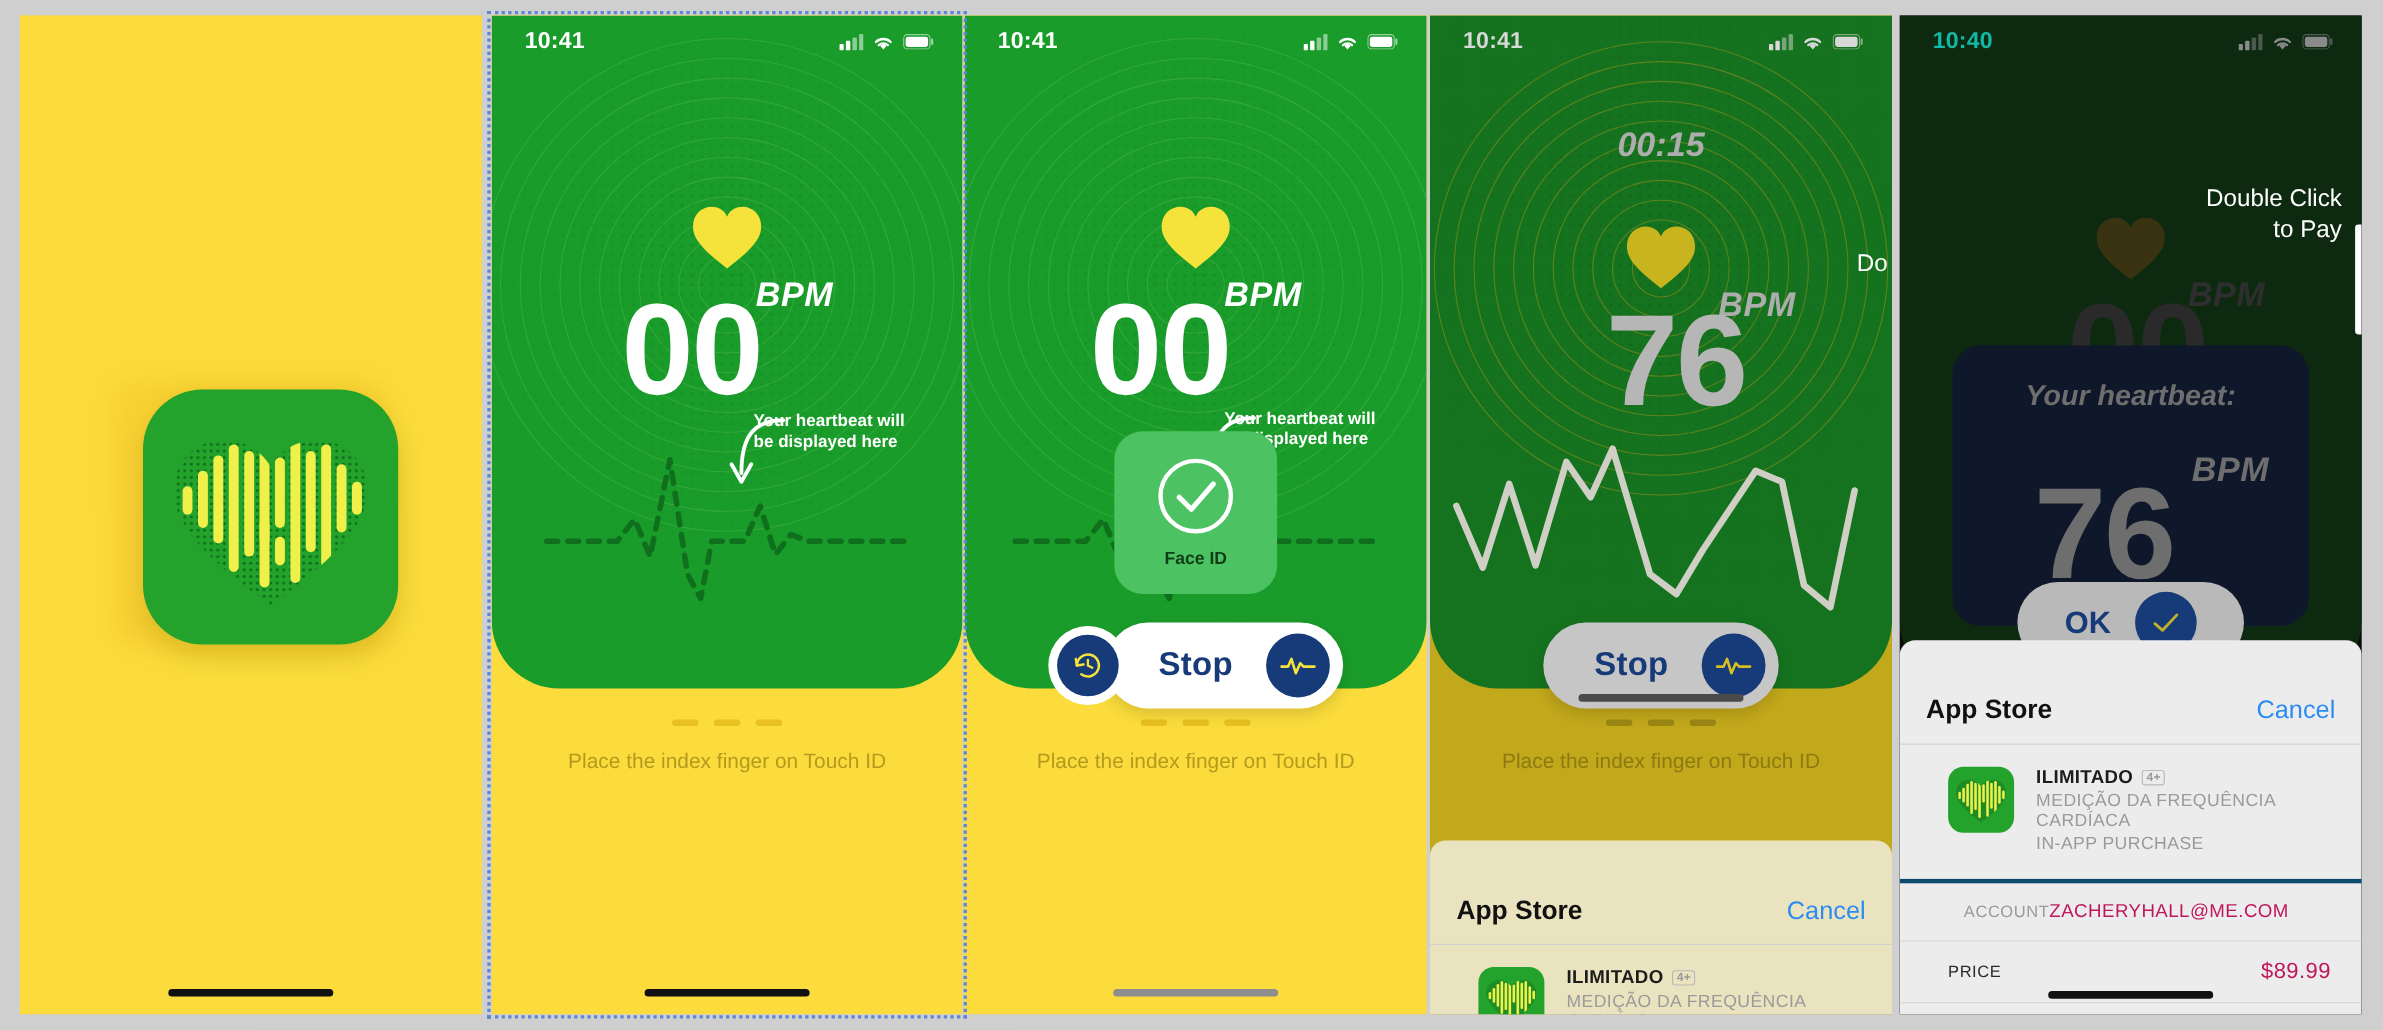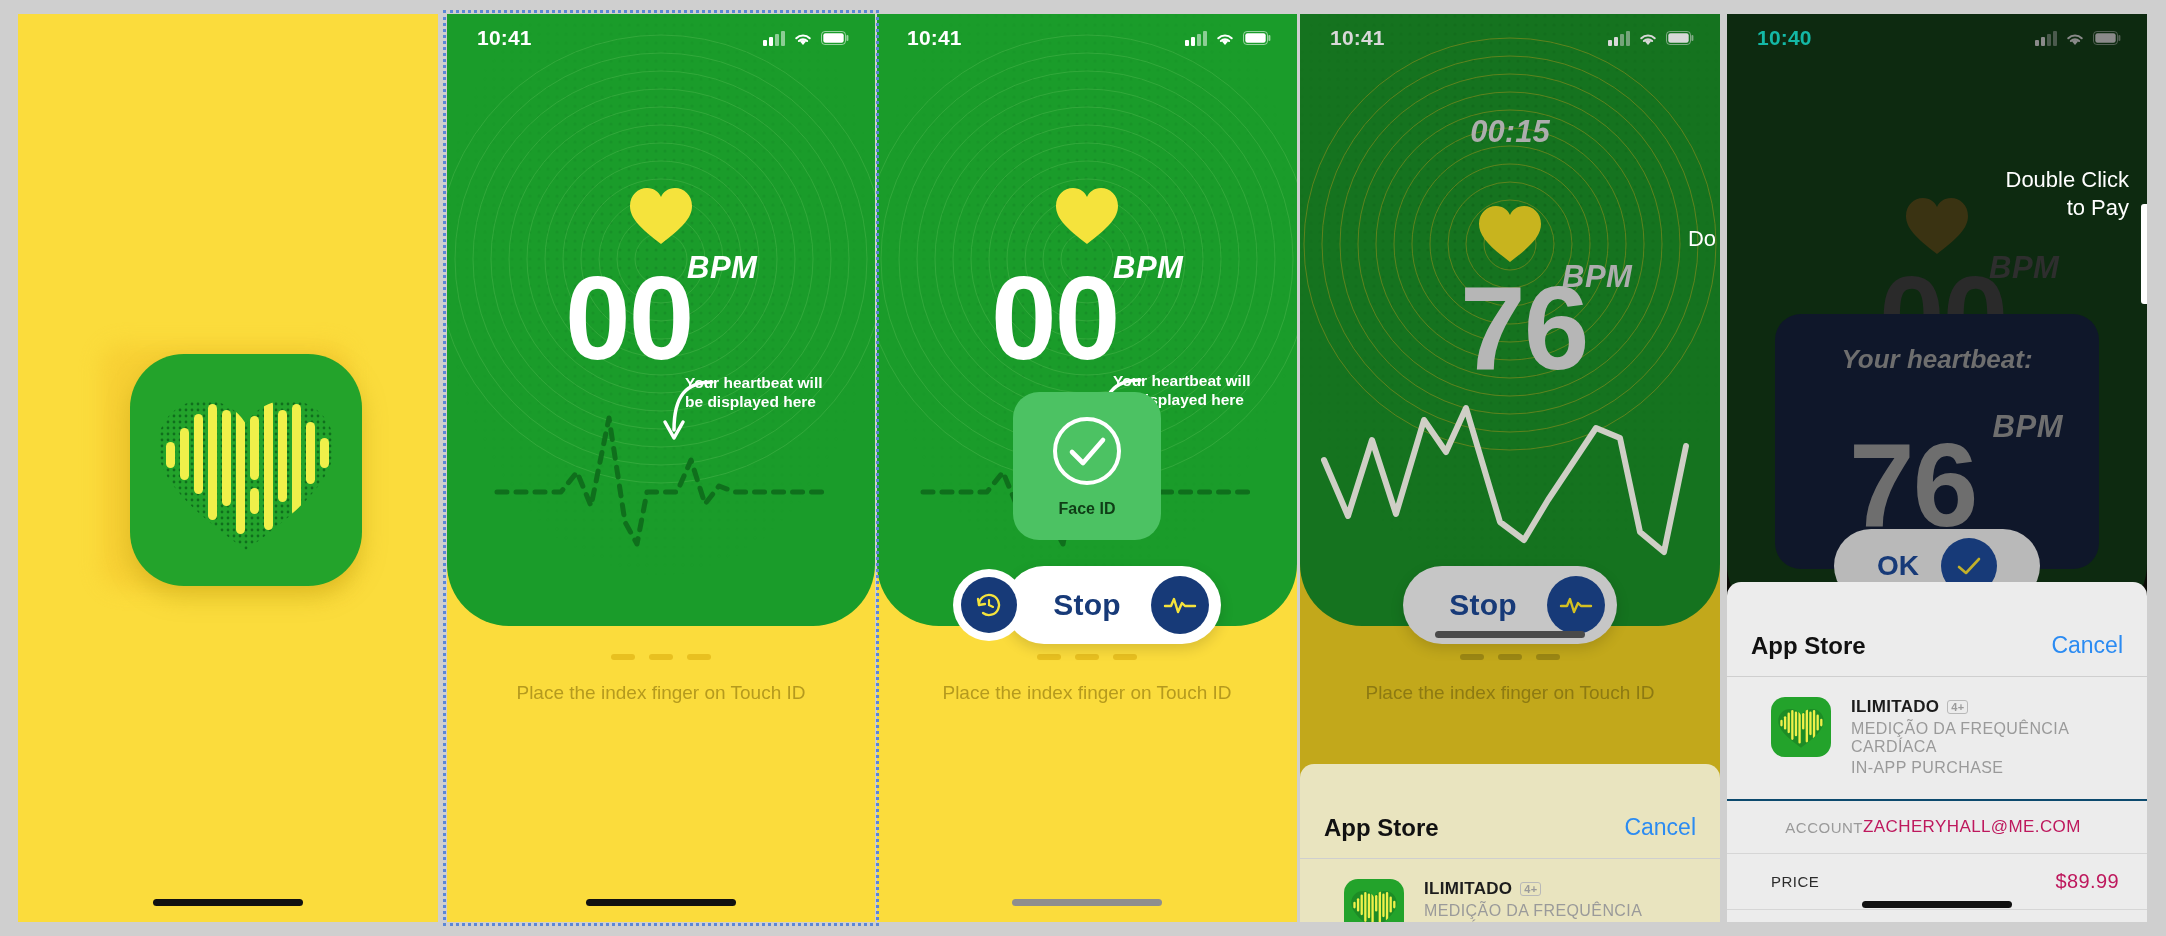--- a/index.html
+++ b/index.html
@@ -136,21 +136,21 @@
     position: absolute; left: 0; right: 0; bottom: 0;
     background: #ececec; z-index: 35;
     border-top-left-radius: 14px; border-top-right-radius: 14px;
   }
   .sheet-head {
     display: flex; align-items: flex-start; justify-content: space-between;
     padding: 18px 24px 16px; border-bottom: 1px solid #cfcfcf; margin-top: 32px;
   }
   .sheet-title { font-size: 24px; font-weight: 700; color: #111; }
   .sheet-cancel { font-size: 23px; color: #2b8bf2; }
-  .prod-row { display: flex; gap: 20px; padding: 20px 24px 22px 44px; border-bottom: 2px solid #0c4a6e; }
+  .prod-row { display: flex; gap: 20px; padding: 20px 24px 22px 44px; border-bottom: 4px solid #0c4a6e; }
   .prod-icon { width: 60px; height: 60px; border-radius: 14px; background: #23a32b; overflow: hidden; flex: none; }
   .prod-name { font-size: 17px; font-weight: 700; color: #1c1c1c; letter-spacing: .3px; display: flex; align-items: center; gap: 8px; }
   .age { font-size: 11px; color: #9a9a9a; border: 1px solid #b8b8b8; border-radius: 3px; padding: 0 3px; }
   .prod-sub { font-size: 16px; color: #9a9a9a; letter-spacing: .4px; margin-top: 3px; }
   .kv-row {
     display: flex; align-items: center; padding: 16px 28px 16px 44px;
     border-bottom: 1px solid #d6d6d6; 
   }
   .kv-key { font-size: 15px; color: #9a9a9a; letter-spacing: .5px; width: 92px; text-align: right; flex: none; }
   .kv-key.dark { color: #2b2b2b; text-align: left; }

